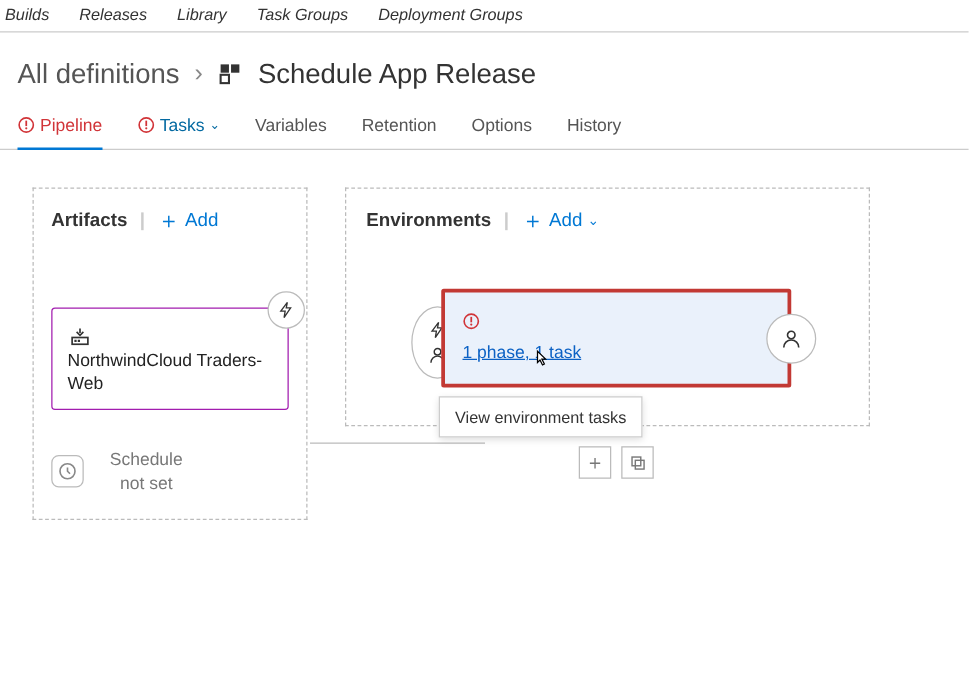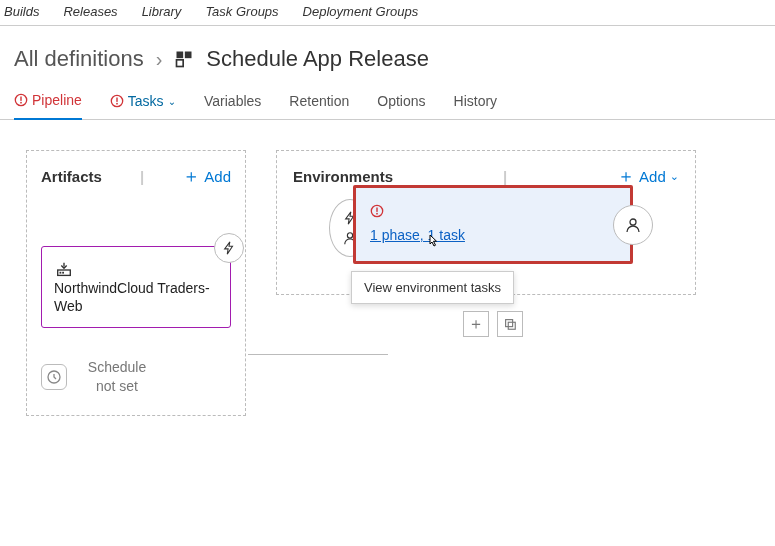--- a/index.html
+++ b/index.html
@@ -4,41 +4,41 @@
 <style>
   * { box-sizing: border-box; margin: 0; padding: 0; }
   body { font-family: "Segoe UI", Arial, sans-serif; font-size: 14px; color: #333; background: #fff; }
   .topnav { display: flex; gap: 24px; padding: 4px 4px 6px; border-bottom: 1px solid #ccc; font-size: 13px; font-style: italic; }
   .topnav span { cursor: pointer; }
   .bc { display: flex; align-items: center; gap: 12px; padding: 20px 14px 12px; }
   .bc-all { font-size: 22px; color: #555; }
   .bc-sep { font-size: 20px; color: #888; }
   .bc-icon { width: 20px; height: 20px; }
   .bc-title { font-size: 22px; font-weight: 400; }
-  .tabs { display: flex; align-items: flex-end; gap: 28px; padding: 8px 14px 0; border-bottom: 1px solid #ccc; }
+  .tabs { display: flex; align-items: flex-start; gap: 28px; padding: 8px 14px 0; border-bottom: 1px solid #ccc; }
   .tab { padding-bottom: 10px; cursor: pointer; font-size: 14px; color: #555; display: inline-flex; align-items: center; gap: 4px; }
   .tab.active { color: #d13438; border-bottom: 2px solid #0078d4; margin-bottom: -1px; }
   .tab.warn { color: #0369a1; }
   .erricon { width: 14px; height: 14px; display:inline-block; }
   .stage { padding: 30px 26px; display: flex; gap: 30px; align-items: flex-start; }
   .panel { border: 1px dashed #bbb; background: #fff; }
   .panel.art { width: 220px; padding: 16px 14px 20px; }
   .panel.env { width: 420px; padding: 16px 16px 30px; }
-  .panel-hdr { display: flex; align-items: center; gap: 10px; font-weight: 600; font-size: 15px; justify-content: space-between; }
+  .panel-hdr { display: flex; align-items: center; gap: 10px; font-weight: 600; font-size: 15px; }
   .panel-hdr .divider { color: #ccc; }
   .addlink { color: #0078d4; font-weight: 400; display: inline-flex; align-items: center; gap: 4px; cursor: pointer; }
   .plus { font-size: 18px; line-height: 1; }
   .chev { font-size: 11px; color: #0078d4; }
   .artifact-card { position: relative; margin-top: 61px; border: 1px solid #a21caf; border-radius: 3px; padding: 14px 12px 12px; background: #fff; }
   .artifact-card .name { font-size: 14px; color: #222; line-height: 1.3; }
   .badge { position: absolute; top: -14px; right: -14px; width: 30px; height: 30px; border: 1px solid #bbb; border-radius: 50%; background: #fff; display: flex; align-items: center; justify-content: center; }
   .bolt { width: 14px; height: 14px; }
   .sched { display: flex; gap: 10px; align-items: center; margin-top: 30px; color: #777; text-align: center; }
   .sched-icon { width: 26px; height: 26px; border: 1px solid #bbb; border-radius: 6px; display:flex; align-items:center; justify-content:center; }
-  .env-wrap { position: relative; margin-left: 60px; width: 280px; }
+  .env-wrap { position: relative; margin-top: 46px; margin-left: 60px; width: 280px; }
   .env-card { border: 3px solid #c23934; background: #eaf1fb; border-radius: 2px; padding: 16px 14px 18px; position: relative; }
   .env-err { width: 14px; height: 14px; display:inline-block; }
   .env-link { color: #0b61c4; text-decoration: underline; font-size: 14px; cursor: pointer; }
   .env-link-row { margin-top: 6px; display:flex; align-items:center; gap:6px;}
   .left-oval { position: absolute; left: -24px; top: 14px; width: 42px; height: 58px; border: 1px solid #bbb; border-radius: 50%; background: #fff; display:flex; flex-direction:column; align-items:center; justify-content:center; gap:6px; }
   .right-circ { position: absolute; right: -20px; top: 20px; width: 40px; height: 40px; border: 1px solid #bbb; border-radius: 50%; background: #fff; display:flex; align-items:center; justify-content:center; }
   .tooltip { position: absolute; top: 86px; left: -2px; background: #fff; border: 1px solid #ccc; box-shadow: 0 2px 6px rgba(0,0,0,0.15); padding: 8px 12px; font-size: 13px; white-space: nowrap; z-index: 5; }
   .below-icons { position:absolute; top:126px; left:110px; display:flex; gap:8px; }
   .below-icons div { width:26px; height:26px; border:1px solid #bbb; display:flex; align-items:center; justify-content:center; color:#777; font-size:16px;}
   .connector { position: absolute; top: 354px; left: 248px; width: 140px; height: 1px; background: #bbb; z-index: 0; }

